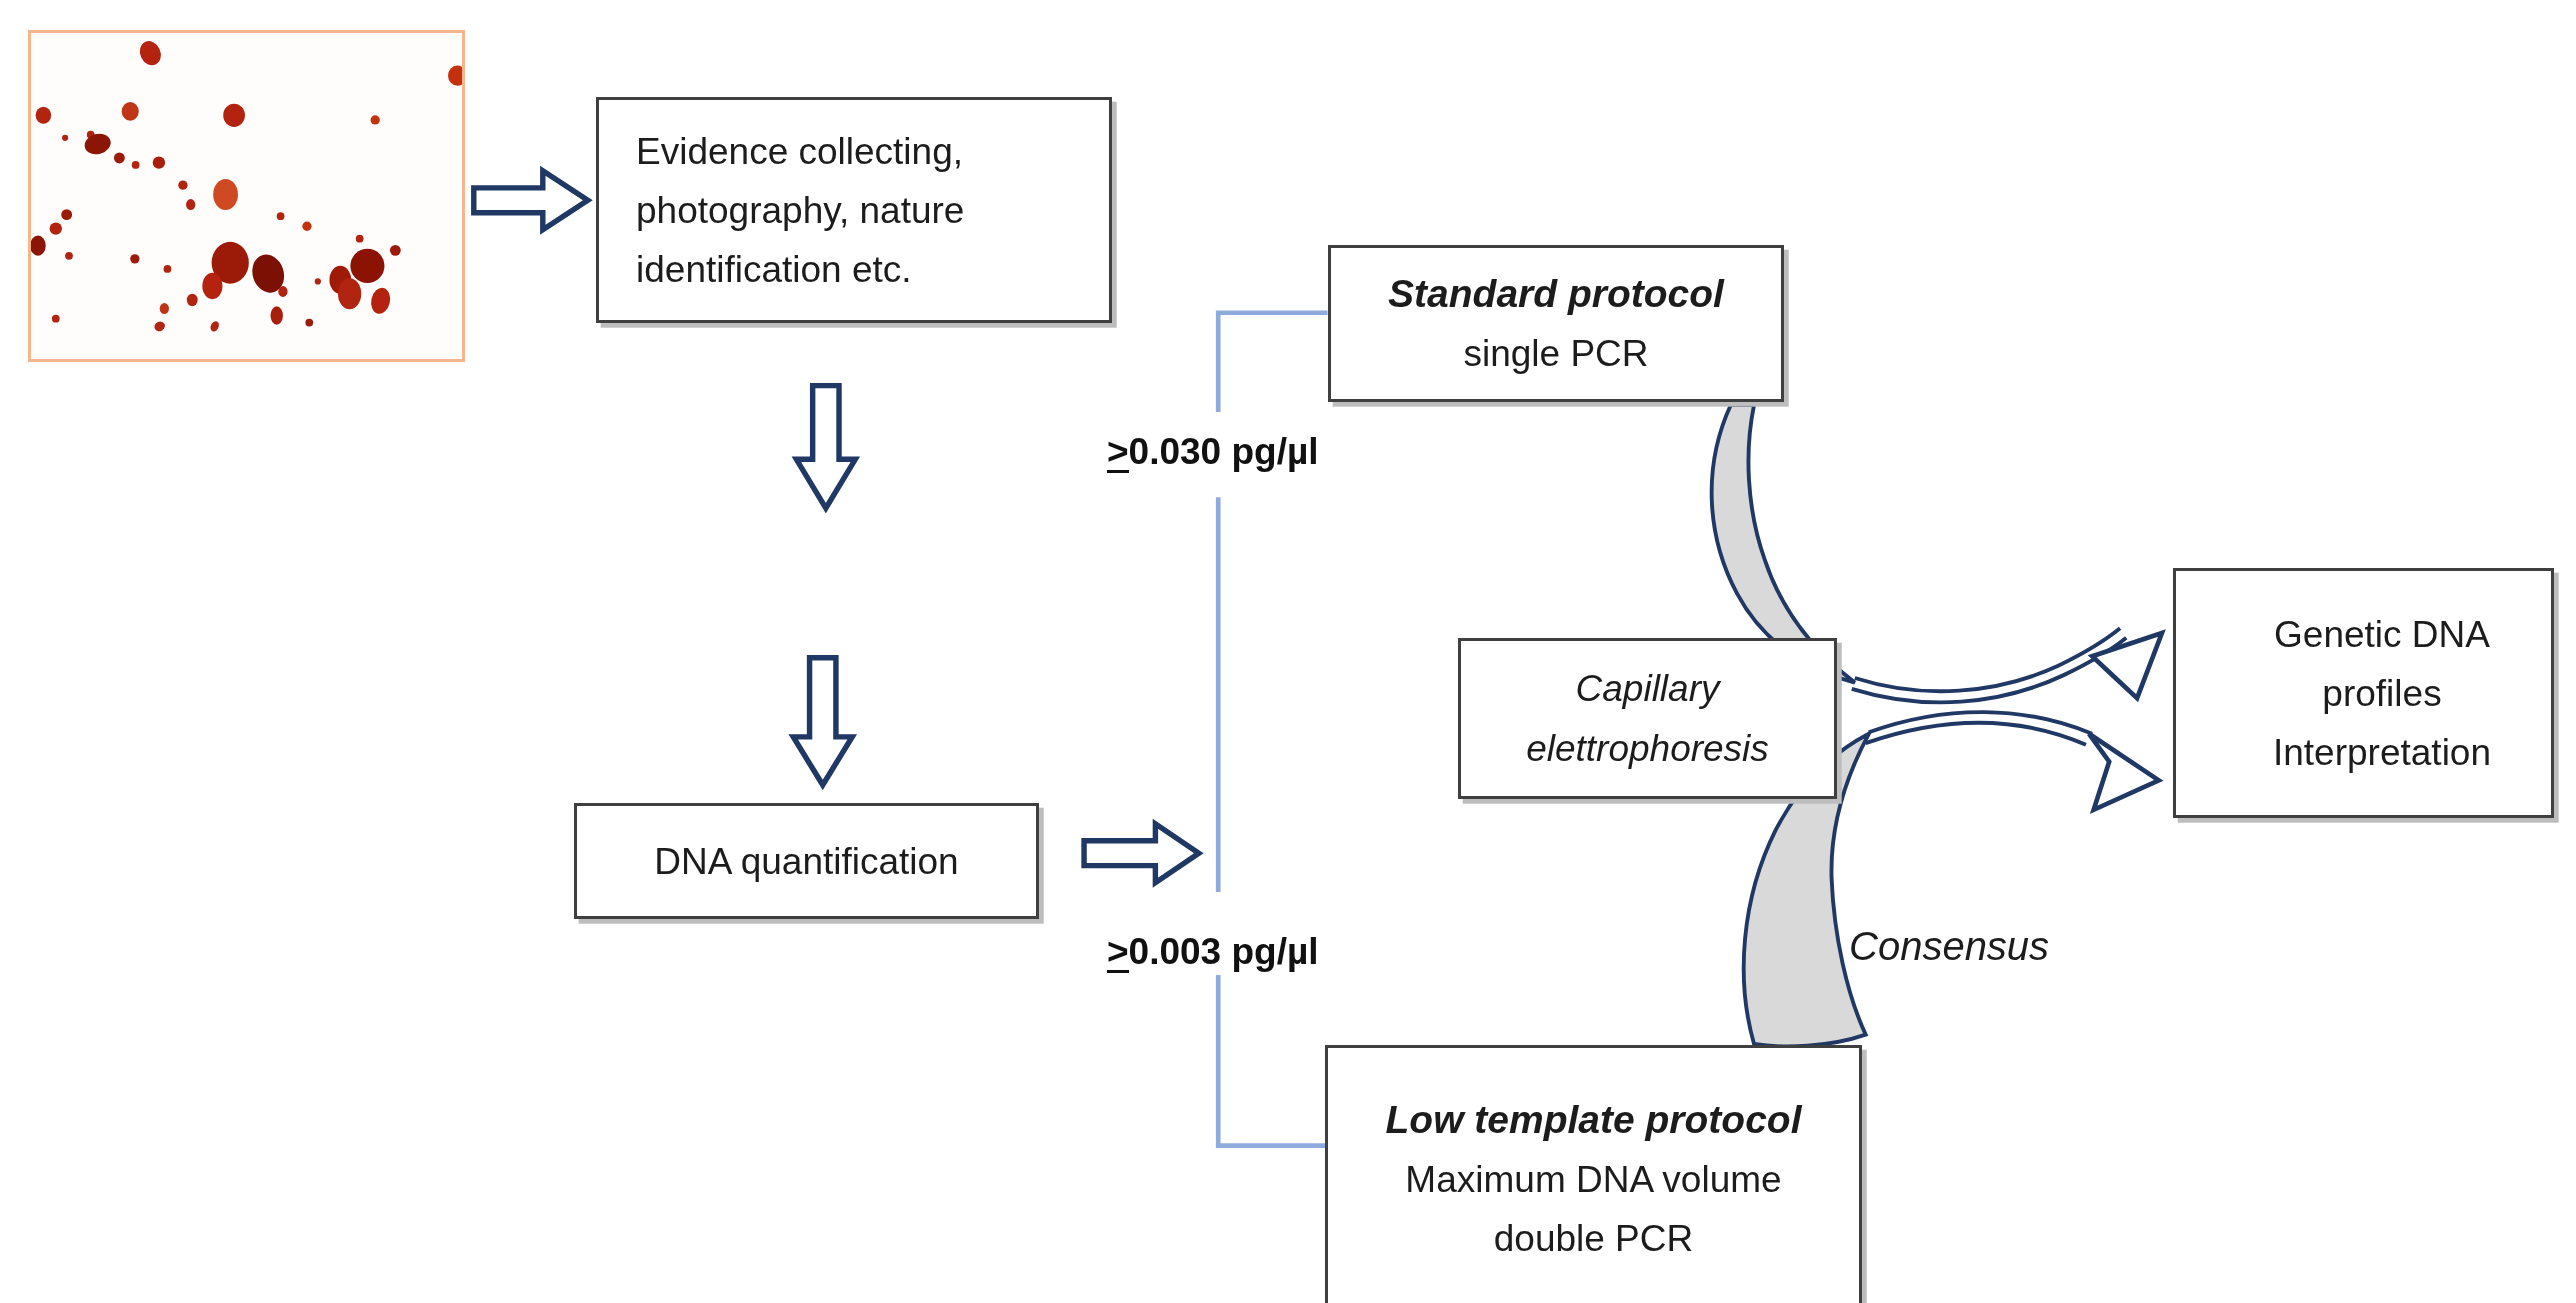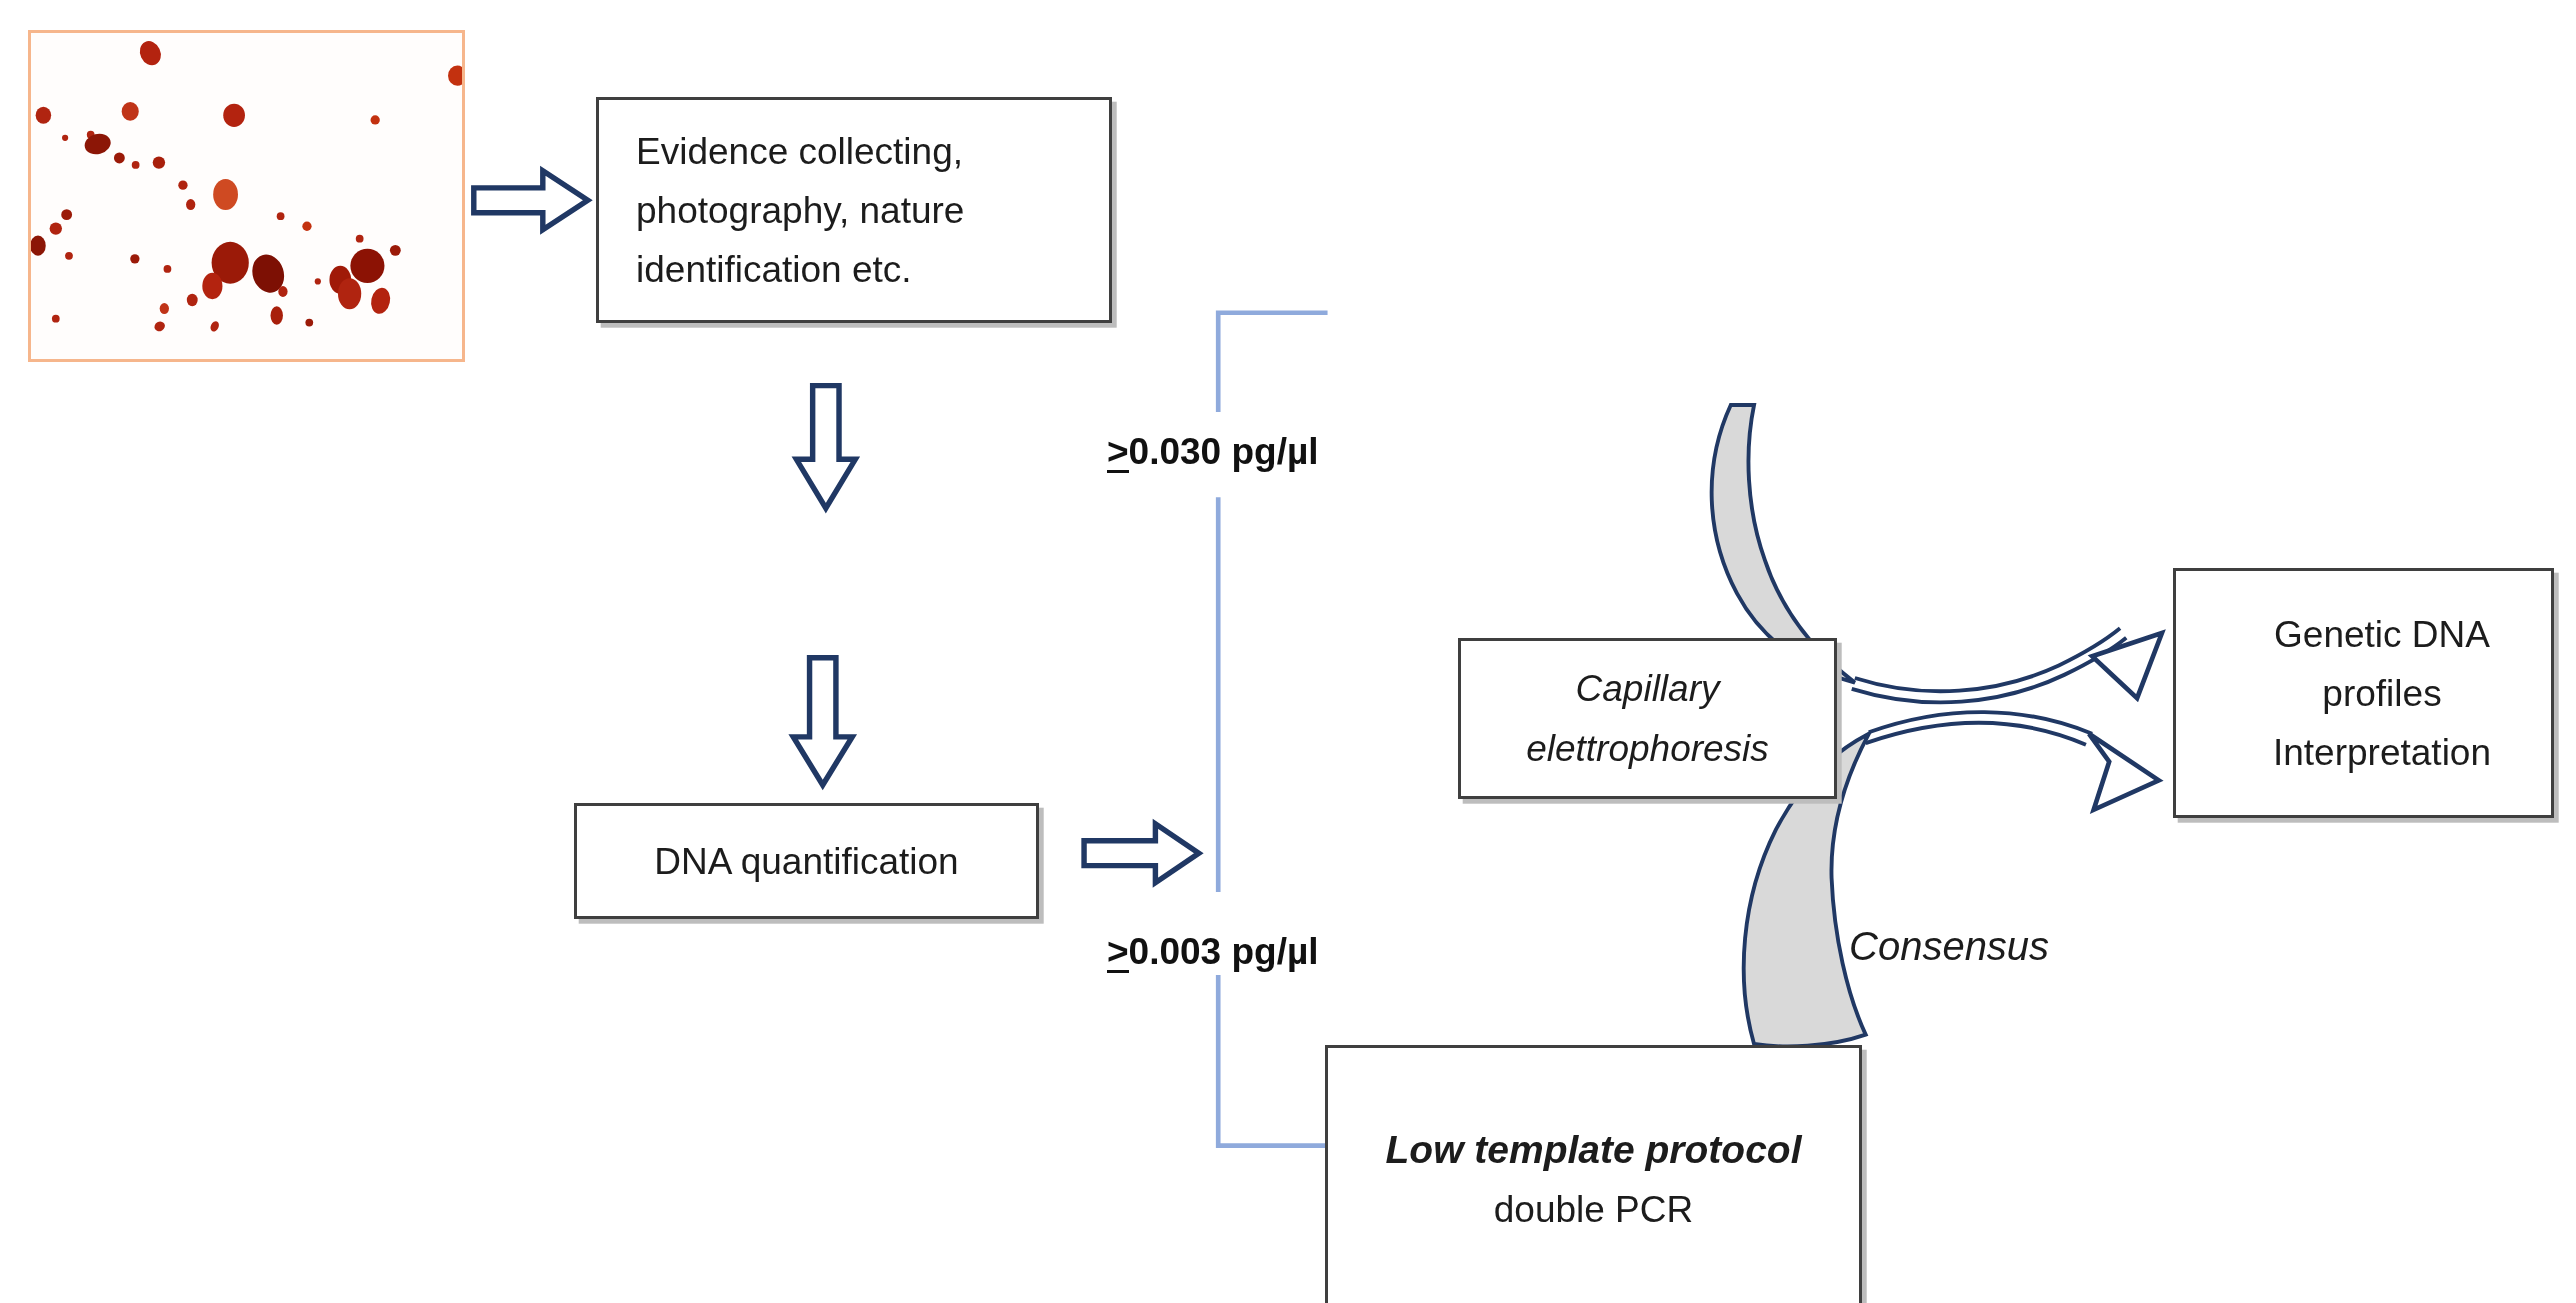--- a/index.html
+++ b/index.html
@@ -144,28 +144,33 @@
   </div>
 
   <div class="threshold" style="left:1107px;top:431px;">
     <span class="ge">&gt;</span><span>0.030 pg/µl</span>
   </div>
 
   <div class="threshold" style="left:1107px;top:931px;">
     <span class="ge">&gt;</span><span>0.003 pg/µl</span>
   </div>
 
+  <div class="fbox center" style="left:1328px;top:245px;width:456px;height:157px;">
+    <span class="ln txt50bi">Standard protocol</span>
+    <span class="ln txt48">single PCR</span>
+  </div>
 
   <div class="fbox center txt48i" style="left:1458px;top:638px;width:379px;height:161px;">
     <span class="ln">Capillary</span>
     <span class="ln">elettrophoresis</span>
   </div>
 
   <div class="fbox center" style="left:1325px;top:1045px;width:537px;height:268px;">
     <span class="ln txt50bi">Low template protocol</span>
+    <span class="ln txt48">Maximum DNA volume</span>
     <span class="ln txt48">double PCR</span>
   </div>
 
   <div class="fbox center txt48" style="left:2173px;top:568px;width:381px;height:250px;padding-left:37px;">
     <span class="ln">Genetic DNA</span>
     <span class="ln">profiles</span>
     <span class="ln">Interpretation</span>
   </div>
 
   <div class="consensus" style="left:1849px;top:924px;">Consensus</div>

